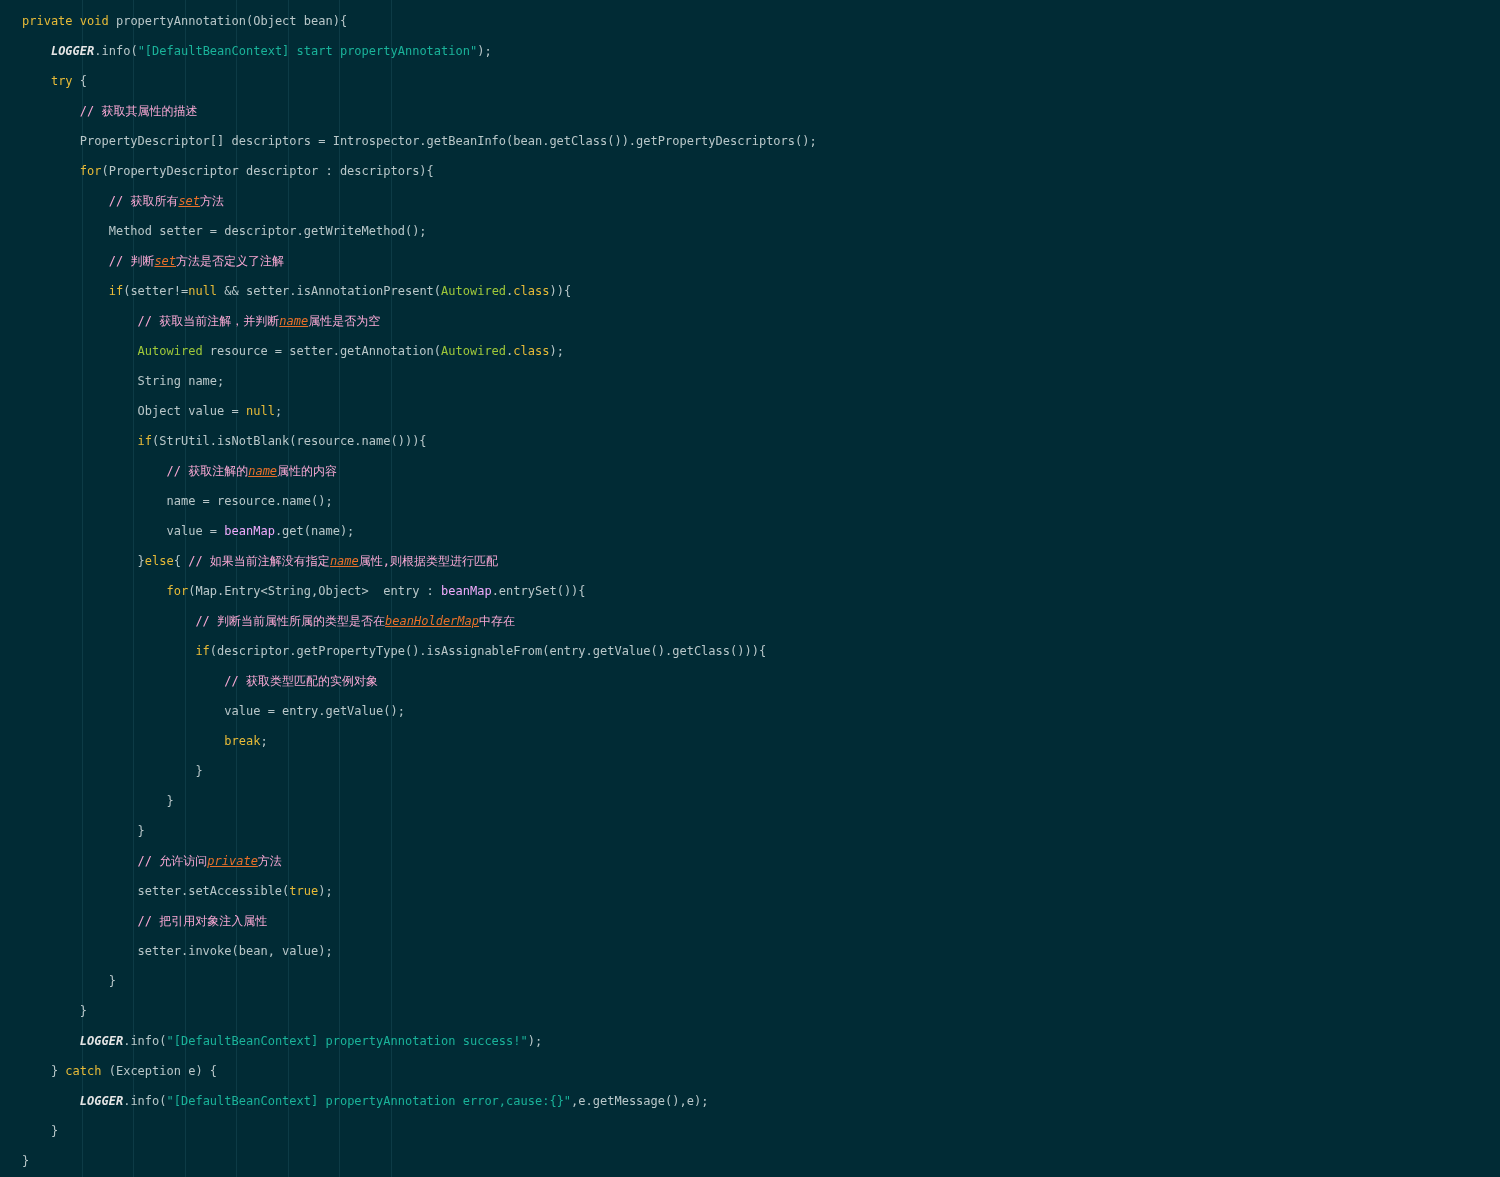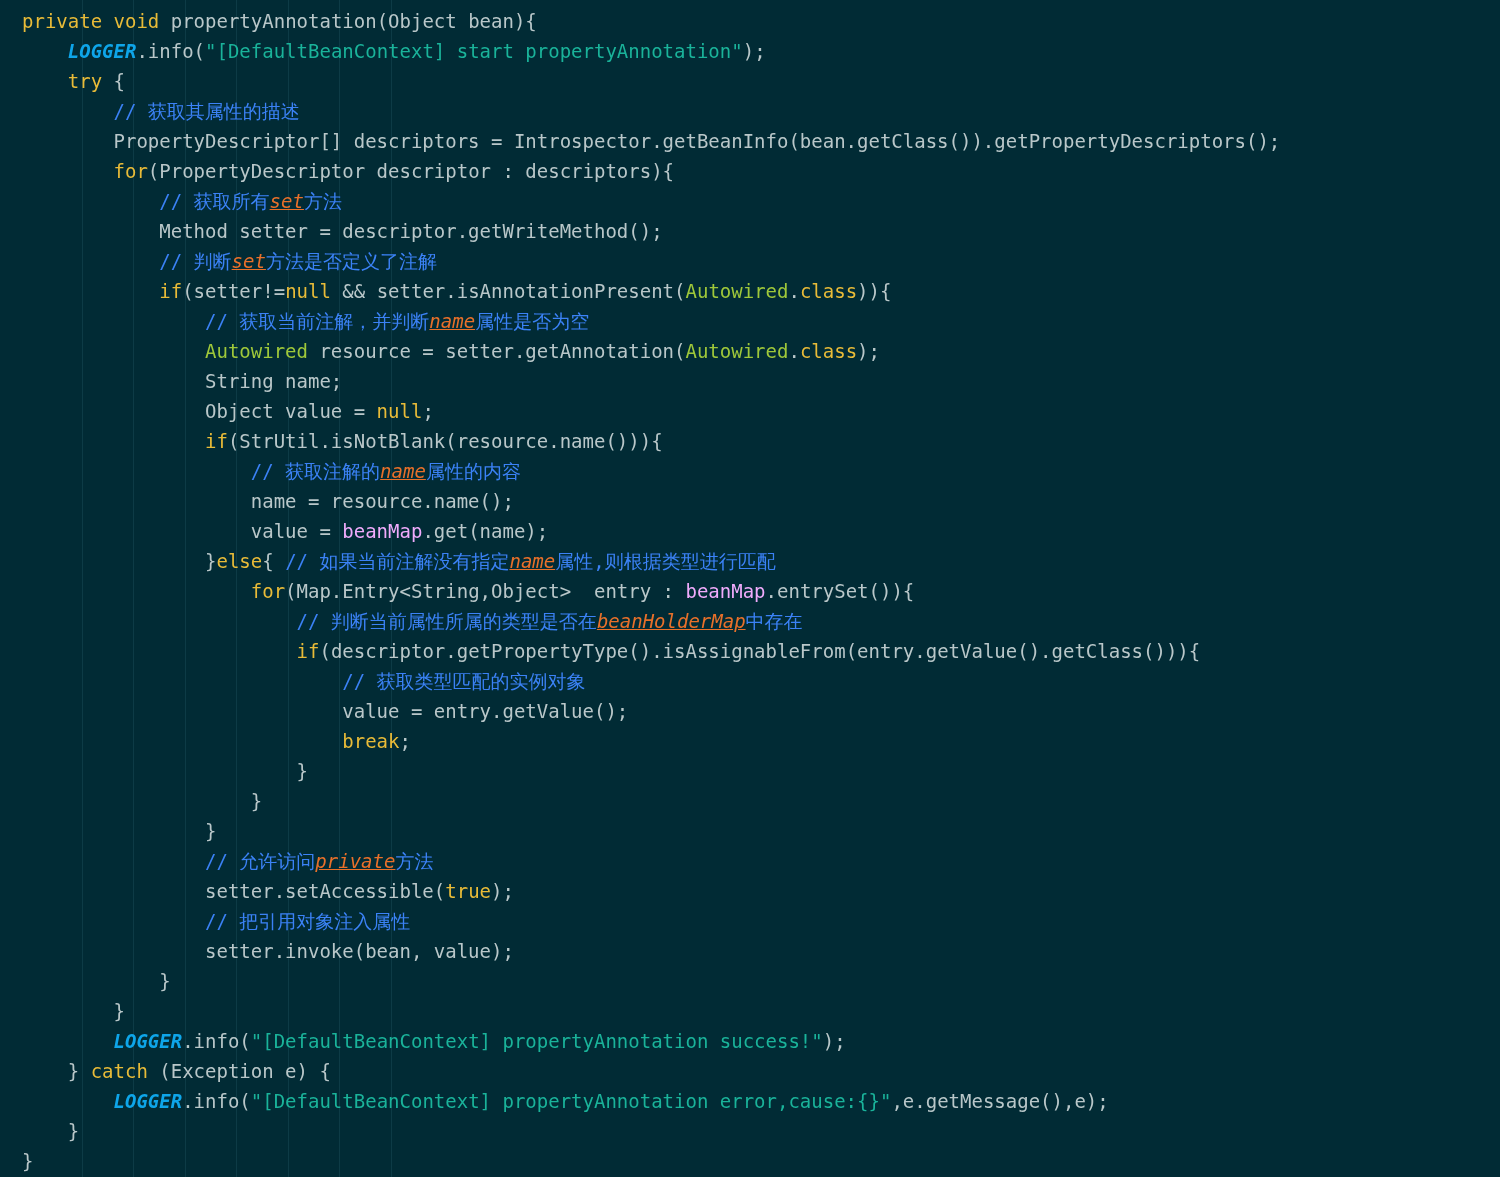--- a/index.html
+++ b/index.html
@@ -34,40 +34,40 @@
     position: absolute;
     top: 0;
     width: 1px;
     background: #0d3b46;
     display: block;
   }
   #code {
     position: relative;
     margin: 0;
     padding: 0;
-    font-size: 19px;
+    font-size: 12px;
     line-height: 30px;
     letter-spacing: 0px;
     white-space: pre;
     color: #b9c7c9;
     font-family: "DejaVu Sans Mono", "Liberation Mono", monospace;
   }
   .ln {
     display: block;
     height: 30px;
     padding-left: 22px;
     white-space: pre;
   }
   
   .kw   { color: #e8bb38; }          
   .pl   { color: #b9c7c9; }          
   .str  { color: #1ab39a; }          
-  .cm   { color: #3b82f6; }          
+  .cm   { color: #f9a8d4; }          
   .cmi  { color: #e8702a; font-style: italic; text-decoration: underline; }  
-  .fld  { color: #0ea5e9; font-style: italic; font-weight: bold; }  
+  .fld  { color: #e5e5e5; font-style: italic; font-weight: bold; }  
   .fld2 { color: #f0abfc; font-weight: normal; }   
   .typ  { color: #9fc83a; text-align: center; }          
 </style>
 </head>
 <body>
 
 <div id="editor">
   <div id="guides">
       <i style="left: 82px; height: 1177px;"></i>
       <i style="left: 133px; height: 1177px;"></i>

